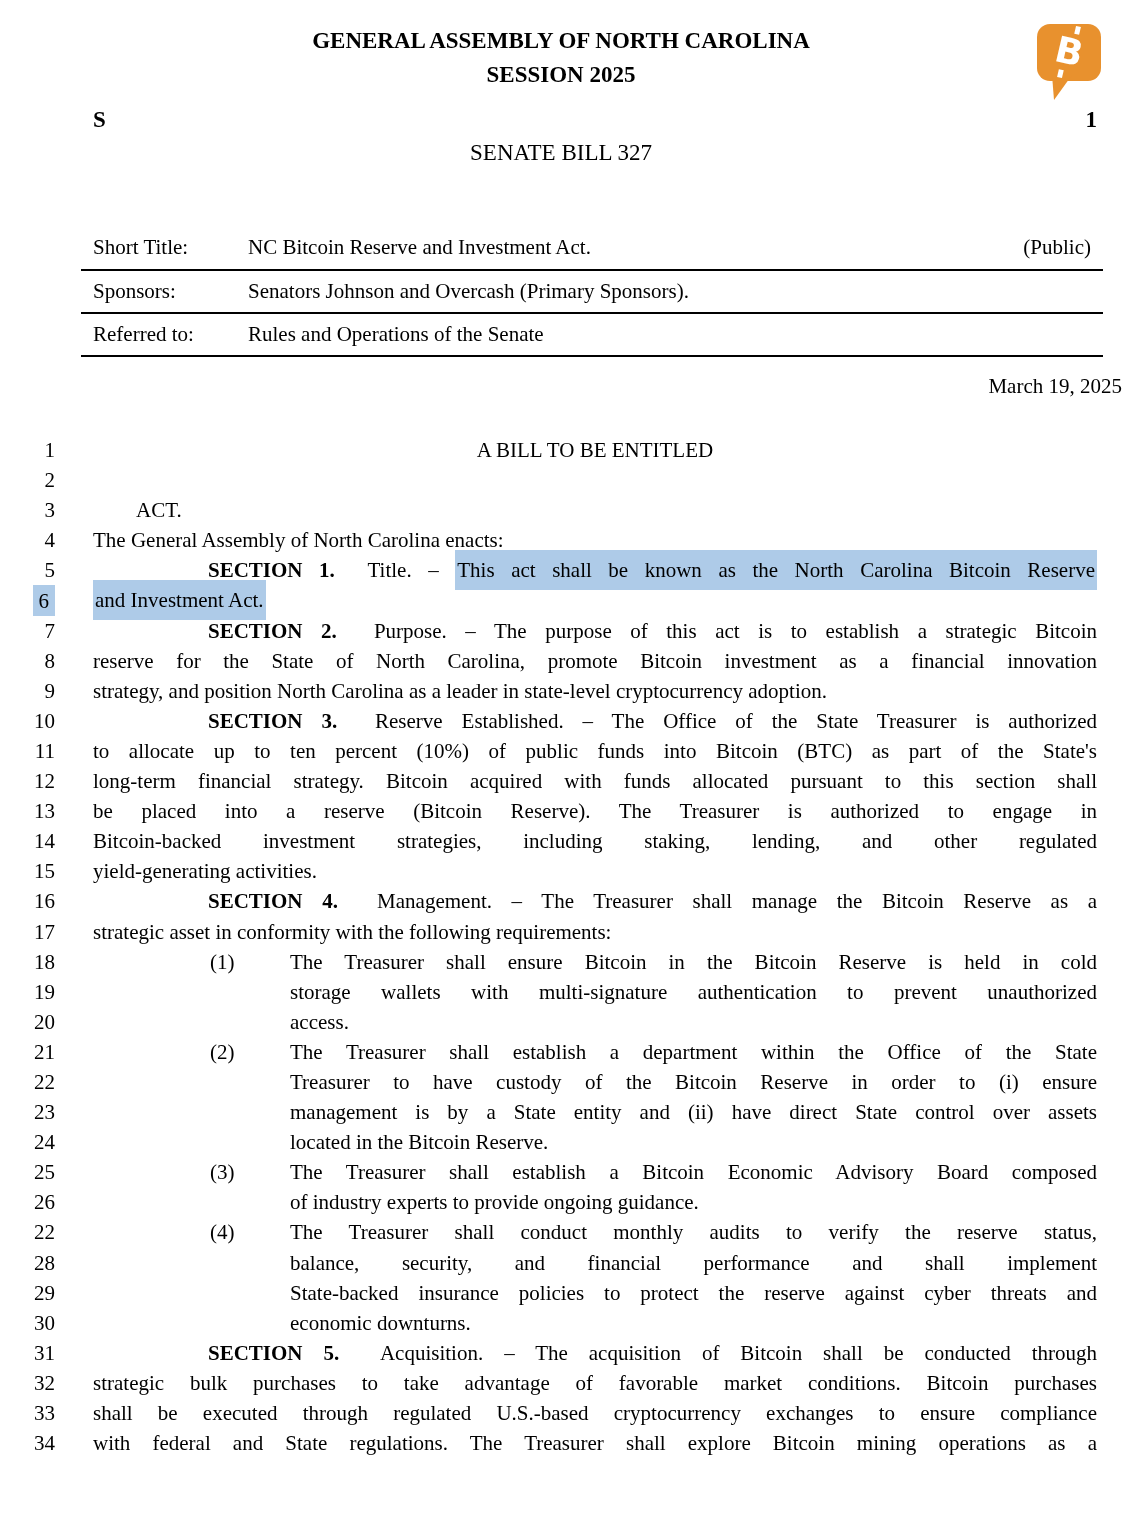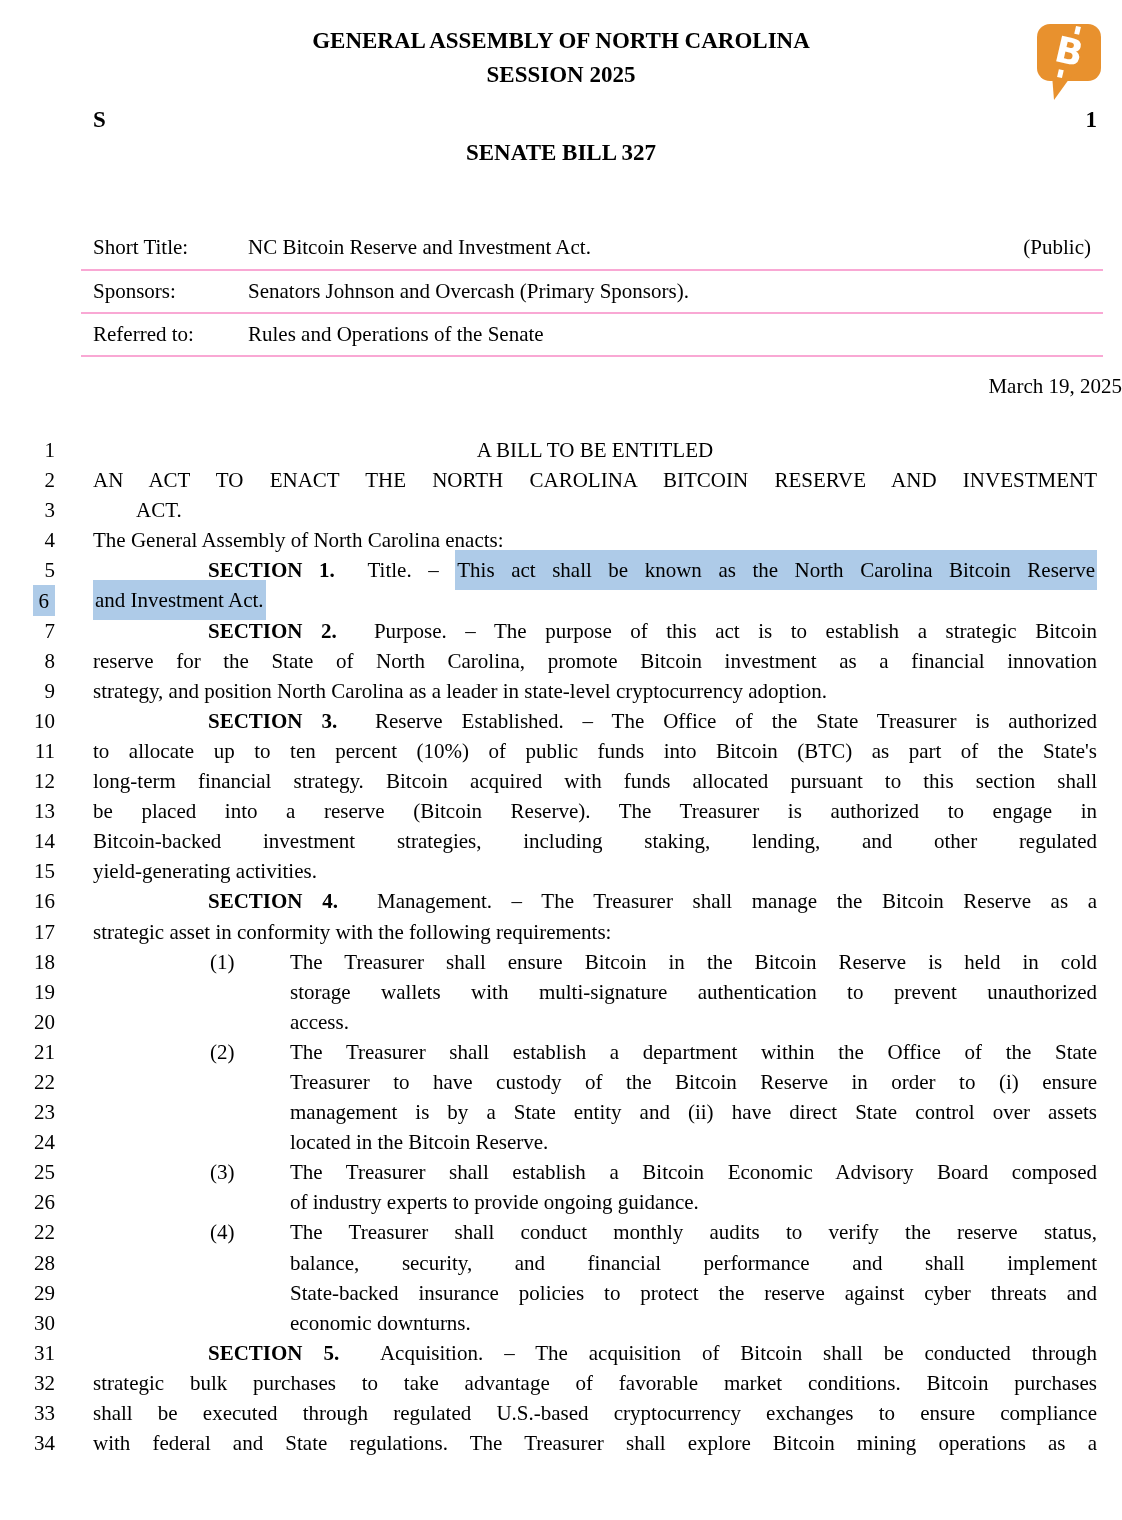--- a/index.html
+++ b/index.html
@@ -5,26 +5,26 @@
   html, body { margin:0; padding:0; background:#fff; }
   .page {
     position:relative; width:1122px; height:1520px; margin:1px auto;
     background:#fff; color:#000;
     font-family:"Liberation Serif","DejaVu Serif",serif;
     overflow:hidden;
   }
   .ga-title   { position:absolute; top:27px;  left:0; width:100%; text-align:center; font-weight:bold; font-size:23px; }
   .ga-session { position:absolute; top:61px;  left:0; width:100%; text-align:center; font-weight:bold; font-size:23px; }
   .chamber    { position:absolute; top:106px; left:93px; right:25px; display:flex; justify-content:space-between; font-weight:bold; font-size:23px; }
-  .bill-title { position:absolute; top:139px; left:0; width:100%; text-align:center; font-weight:bold; font-size:23px; }
+  .bill-title { position:absolute; top:139px; left:0; width:100%; text-align:center; font-weight:normal; font-size:23px; }
   .btc-icon   { position:absolute; top:22px; left:1036px; }
   .btc-icon .o { fill:var(--btc-orange,#E8912E); }
 
   .info-table { position:absolute; top:224px; left:81px; width:1022px; font-size:21px; }
-  .it-row  { display:flex; align-items:center; border-bottom:2px solid #f9a8d4; padding:0 12px; }
+  .it-row  { display:flex; align-items:center; border-bottom:2px solid #000000; padding:0 12px; }
   .it-row.r1 { height:44px; } .it-row.r2 { height:41px; } .it-row.r3 { height:41px; }
   .it-label { width:155px; flex-shrink:0; }
   .it-tag   { margin-left:auto; }
 
   .date-line { position:absolute; top:373px; left:0; width:100%; text-align:right; font-size:21px; }
 
   .bill-lines { position:absolute; top:434px; left:0; width:1122px; }
   .line-row  { display:flex; line-height:30.1px; font-size:21px; }
   .line-num  { width:55px; text-align:right; flex-shrink:0; }
   .line-text { flex:1; margin-left:38px; margin-right:25px; }
@@ -82,21 +82,20 @@
 
   <div class="date-line">March 19, 2025</div>
 
   <div class="bill-lines" id="bill-lines">
       <div class="line-row">
         <div class="line-num"><span>1</span></div>
         <div class="line-text ctr"><span>A BILL TO BE ENTITLED</span></div>
       </div>
       <div class="line-row">
         <div class="line-num"><span>2</span></div>
-        <div class="line-text jst"><span>AN ACT TO ENACT THE NORTH CAROLINA BITCOIN RESERVE AND INVESTMENT</span></div>
       </div>
       <div class="line-row">
         <div class="line-num"><span>3</span></div>
         <div class="line-text"><span class="ind" style="width: 43px;"></span><span>ACT.</span></div>
       </div>
       <div class="line-row">
         <div class="line-num"><span>4</span></div>
         <div class="line-text"><span>The General Assembly of North Carolina enacts:</span></div>
       </div>
       <div class="line-row">

